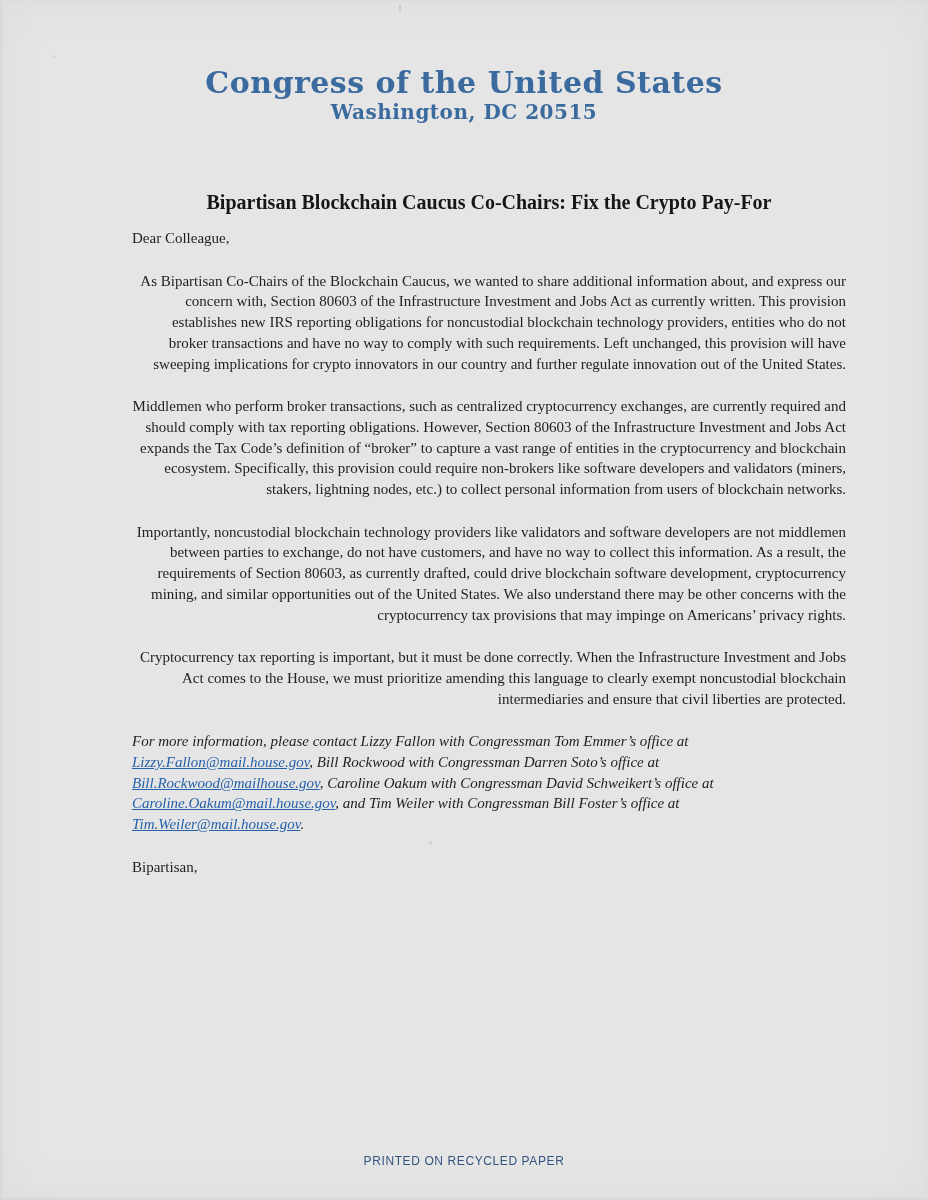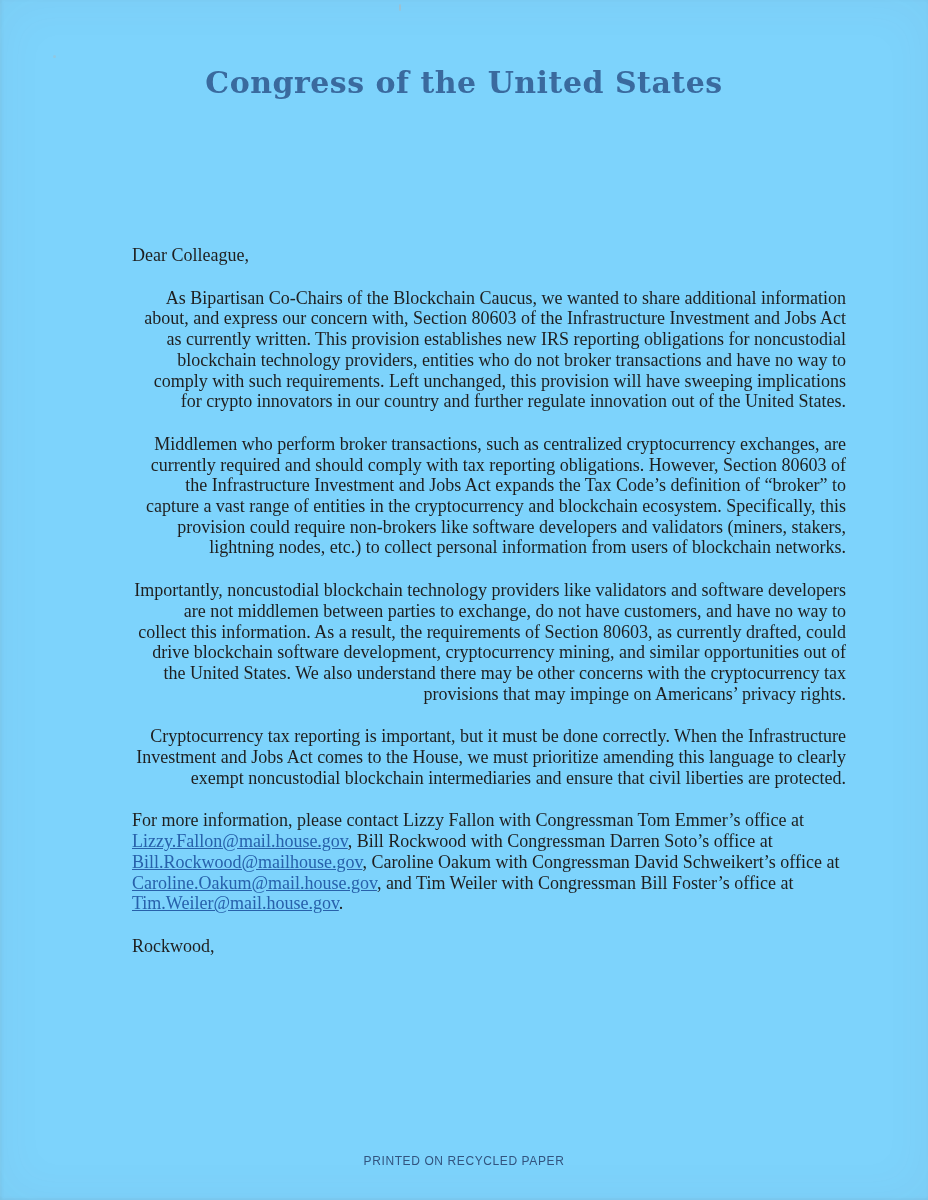--- a/index.html
+++ b/index.html
@@ -9,21 +9,21 @@
     height: 1200px;
     background: #fbfbfa;
     position: relative;
     font-family: "Liberation Serif", serif;
     color: #1f1f1f;
     overflow: hidden;
   }
   .page {
     position: absolute;
     inset: 0;
-    background: #7dd3fc;
+    background: #e5e5e5;
     box-shadow: inset 0 0 50px rgba(90,85,80,0.05), inset 2px 0 3px rgba(120,115,110,0.06), inset 0 -2px 3px rgba(120,115,110,0.05);
   }
   .letterhead {
     position: absolute;
     top: 66px;
     left: 0;
     width: 100%;
     text-align: center;
     color: #3a6a9e;
     font-family: "DejaVu Serif", serif;
@@ -45,29 +45,29 @@
     left: 132px;
     width: 714px;
     text-align: center;
     font-weight: bold;
     font-size: 20px;
     line-height: 24px;
     color: #161616;
   }
   .body-block {
     position: absolute;
-    top: 245px;
+    top: 228px;
     left: 132px;
     width: 714px;
-    font-size: 18px;
+    font-size: 15px;
     line-height: 20.7px;
   }
   .salutation { margin-bottom: 22px; }
   .para { margin-bottom: 22px; text-align: right; }
-  .contact-para { margin-bottom: 22px; }
+  .contact-para { margin-bottom: 22px; font-style: italic; }
   .closing { margin-top: 22px; }
   a.email-link {
     color: #2761ab;
     text-decoration: underline;
     text-decoration-color: #2761ab;
     cursor: pointer;
   }
   .footer {
     position: absolute;
     top: 1154px;
@@ -88,31 +88,33 @@
 <body>
 
 <div class="page">
 
   <span class="artifact artifact-top"></span>
   <span class="artifact artifact-mid"></span>
   <span class="artifact artifact-left"></span>
 
   <div class="letterhead">
     <div class="letterhead-line1">Congress of the United States</div>
+    <div class="letterhead-line2">Washington, DC 20515</div>
   </div>
 
+  <div class="doc-title">Bipartisan Blockchain Caucus Co-Chairs: Fix the Crypto Pay-For</div>
 
   <div class="body-block">
     <p class="salutation">Dear Colleague,</p>
 
     <p class="para">As Bipartisan Co-Chairs of the Blockchain Caucus, we wanted to share additional information about, and express our concern with, Section 80603 of the Infrastructure Investment and Jobs Act as currently written. This provision establishes new IRS reporting obligations for noncustodial blockchain technology providers, entities who do not broker transactions and have no way to comply with such requirements. Left unchanged, this provision will have sweeping implications for crypto innovators in our country and further regulate innovation out of the United States.</p>
     <p class="para">Middlemen who perform broker transactions, such as centralized cryptocurrency exchanges, are currently required and should comply with tax reporting obligations. However, Section 80603 of the Infrastructure Investment and Jobs Act expands the Tax Code’s definition of “broker” to capture a vast range of entities in the cryptocurrency and blockchain ecosystem. Specifically, this provision could require non-brokers like software developers and validators (miners, stakers, lightning nodes, etc.) to collect personal information from users of blockchain networks.</p>
     <p class="para">Importantly, noncustodial blockchain technology providers like validators and software developers are not middlemen between parties to exchange, do not have customers, and have no way to collect this information. As a result, the requirements of Section 80603, as currently drafted, could drive blockchain software development, cryptocurrency mining, and similar opportunities out of the United States. We also understand there may be other concerns with the cryptocurrency tax provisions that may impinge on Americans’ privacy rights.</p>
     <p class="para">Cryptocurrency tax reporting is important, but it must be done correctly. When the Infrastructure Investment and Jobs Act comes to the House, we must prioritize amending this language to clearly exempt noncustodial blockchain intermediaries and ensure that civil liberties are protected.</p>
 
     <p class="contact-para"><span>For more information, please contact Lizzy Fallon with Congressman Tom Emmer’s office at </span><a class="email-link">Lizzy.Fallon@mail.house.gov</a><span>, Bill Rockwood with Congressman Darren Soto’s office at </span><a class="email-link">Bill.Rockwood@mailhouse.gov</a><span>, Caroline Oakum with Congressman David Schweikert’s office at </span><a class="email-link">Caroline.Oakum@mail.house.gov</a><span>, and Tim Weiler with Congressman Bill Foster’s office at </span><a class="email-link">Tim.Weiler@mail.house.gov</a><span>.</span></p>
 
-    <p class="closing">Rockwood,</p>
+    <p class="closing">Bipartisan,</p>
   </div>
 
   <div class="footer">PRINTED ON RECYCLED PAPER</div>
 
 </div>
 
 </body></html>

